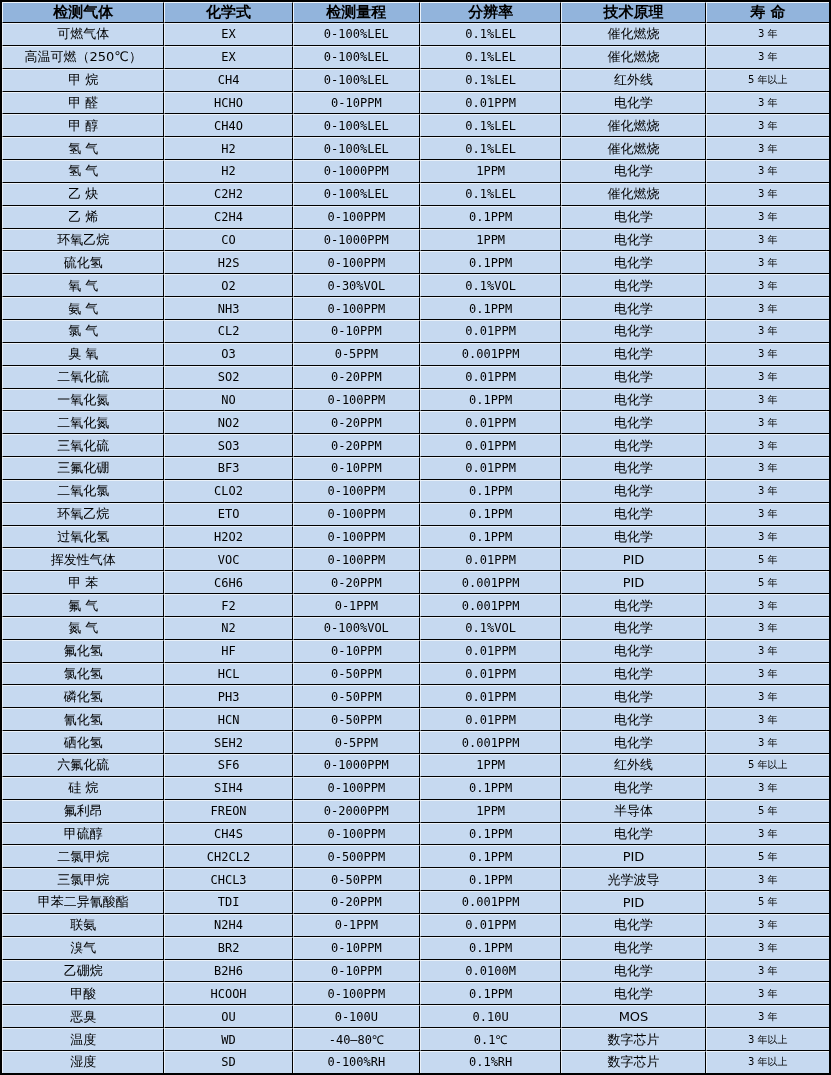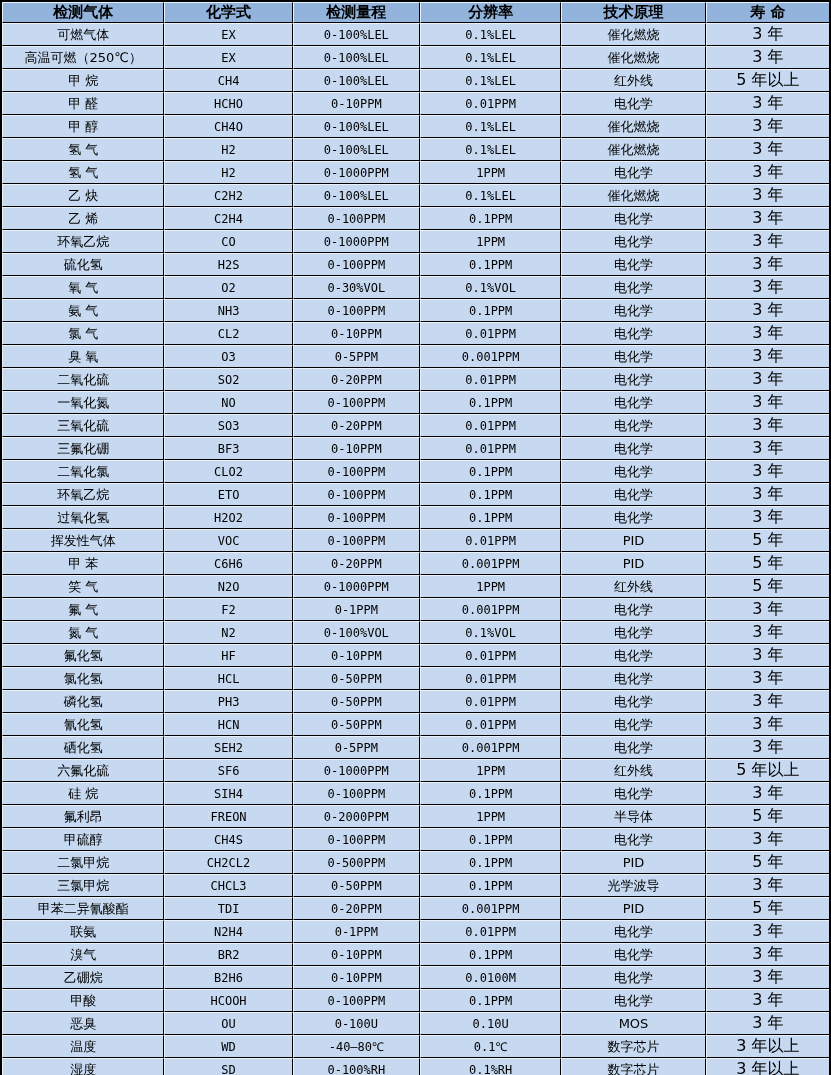--- a/index.html
+++ b/index.html
@@ -47,21 +47,21 @@
   }
   td {
     background: #c6d9f0;
     font-family: "DejaVu Sans", sans-serif;
     font-size: 13px;
   }
   td:nth-child(2), td:nth-child(3), td:nth-child(4) {
     font-family: "DejaVu Sans Mono", monospace;
     font-size: 12px;
   }
-  td:nth-child(6) { font-size: 16px; }
+  td:nth-child(6) { font-size: 10px; }
 </style>
 </head>
 <body>
 
 <table id="gas-table">
   <colgroup>
     <col class="c1">
       <col class="c2">
       <col class="c3">
       <col class="c4">
@@ -209,20 +209,28 @@
   </tr>
       <tr>
     <td>一氧化氮</td>
     <td>NO</td>
     <td>0-100PPM</td>
     <td>0.1PPM</td>
     <td>电化学</td>
     <td>3 年</td>
   </tr>
       <tr>
+    <td>二氧化氮</td>
+    <td>NO2</td>
+    <td>0-20PPM</td>
+    <td>0.01PPM</td>
+    <td>电化学</td>
+    <td>3 年</td>
+  </tr>
+      <tr>
     <td>三氧化硫</td>
     <td>SO3</td>
     <td>0-20PPM</td>
     <td>0.01PPM</td>
     <td>电化学</td>
     <td>3 年</td>
   </tr>
       <tr>
     <td>三氟化硼</td>
     <td>BF3</td>
@@ -265,28 +273,20 @@
   </tr>
       <tr>
     <td>甲 苯</td>
     <td>C6H6</td>
     <td>0-20PPM</td>
     <td>0.001PPM</td>
     <td>PID</td>
     <td>5 年</td>
   </tr>
       <tr>
-    <td>笑 气</td>
-    <td>N2O</td>
-    <td>0-1000PPM</td>
-    <td>1PPM</td>
-    <td>红外线</td>
-    <td>5 年</td>
-  </tr>
-      <tr>
     <td>氟 气</td>
     <td>F2</td>
     <td>0-1PPM</td>
     <td>0.001PPM</td>
     <td>电化学</td>
     <td>3 年</td>
   </tr>
       <tr>
     <td>氮 气</td>
     <td>N2</td>

